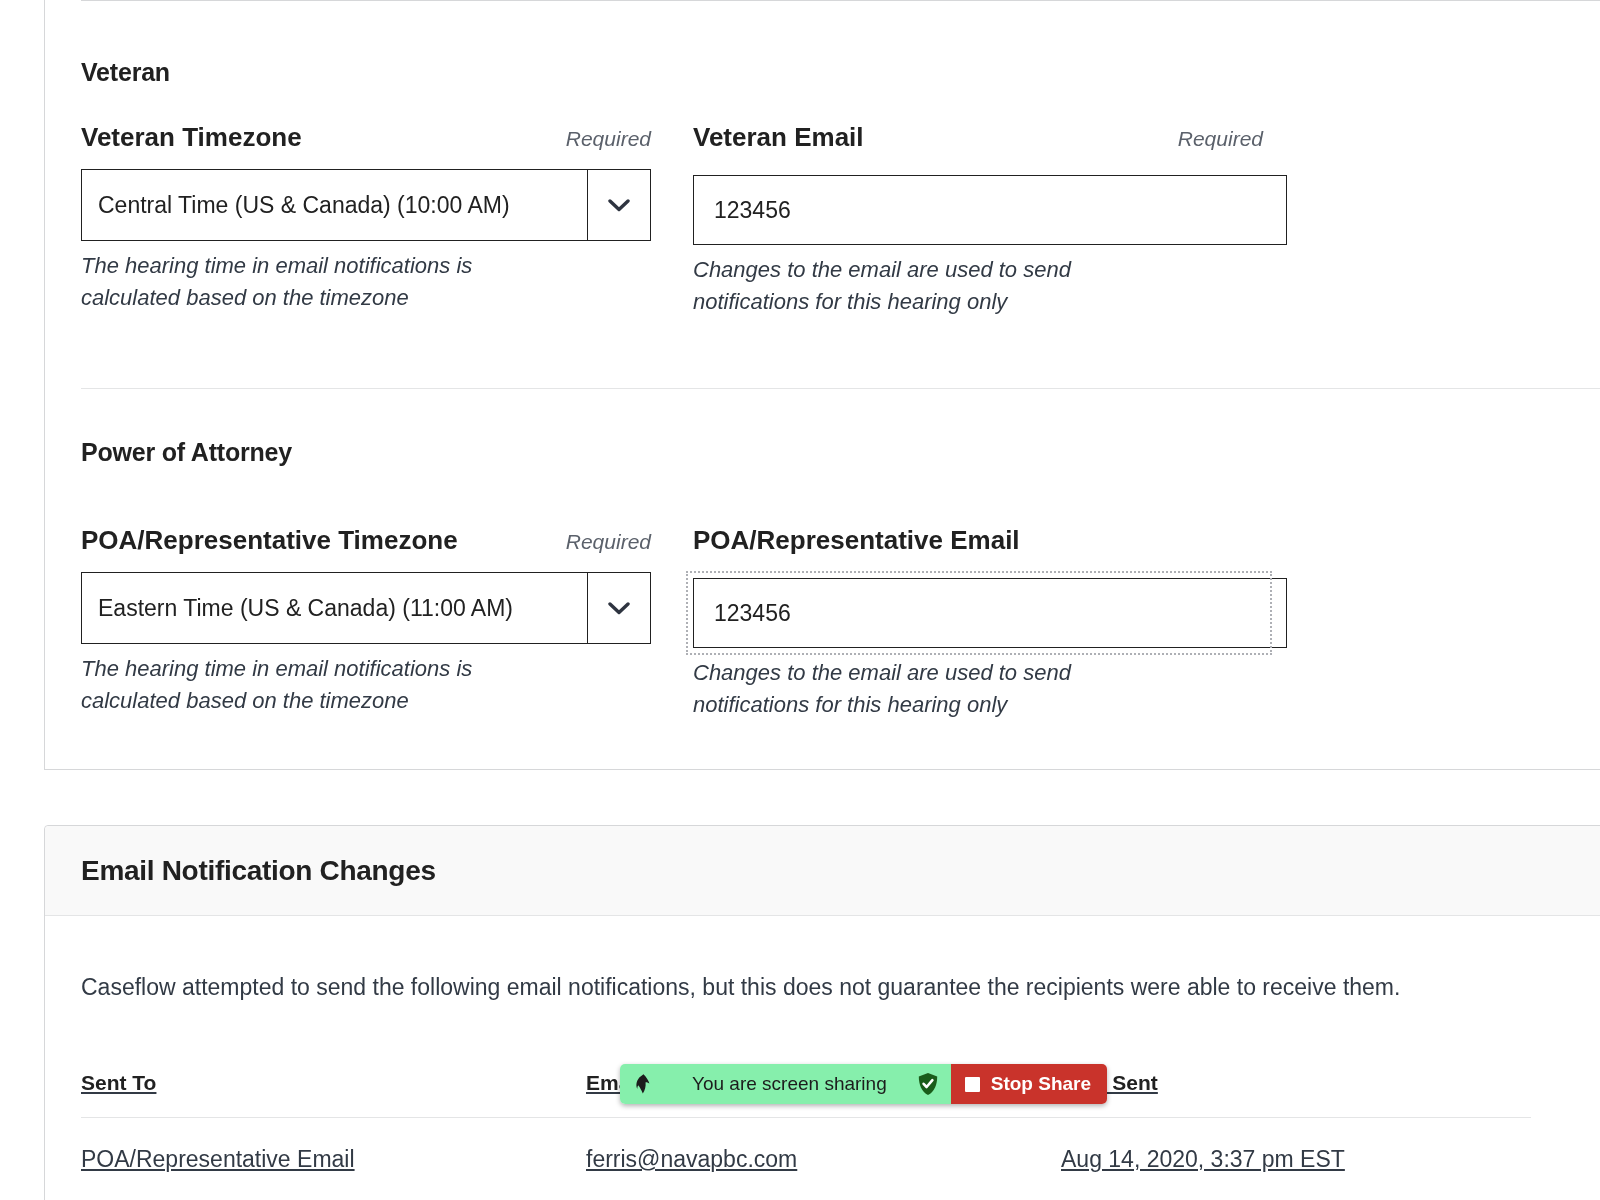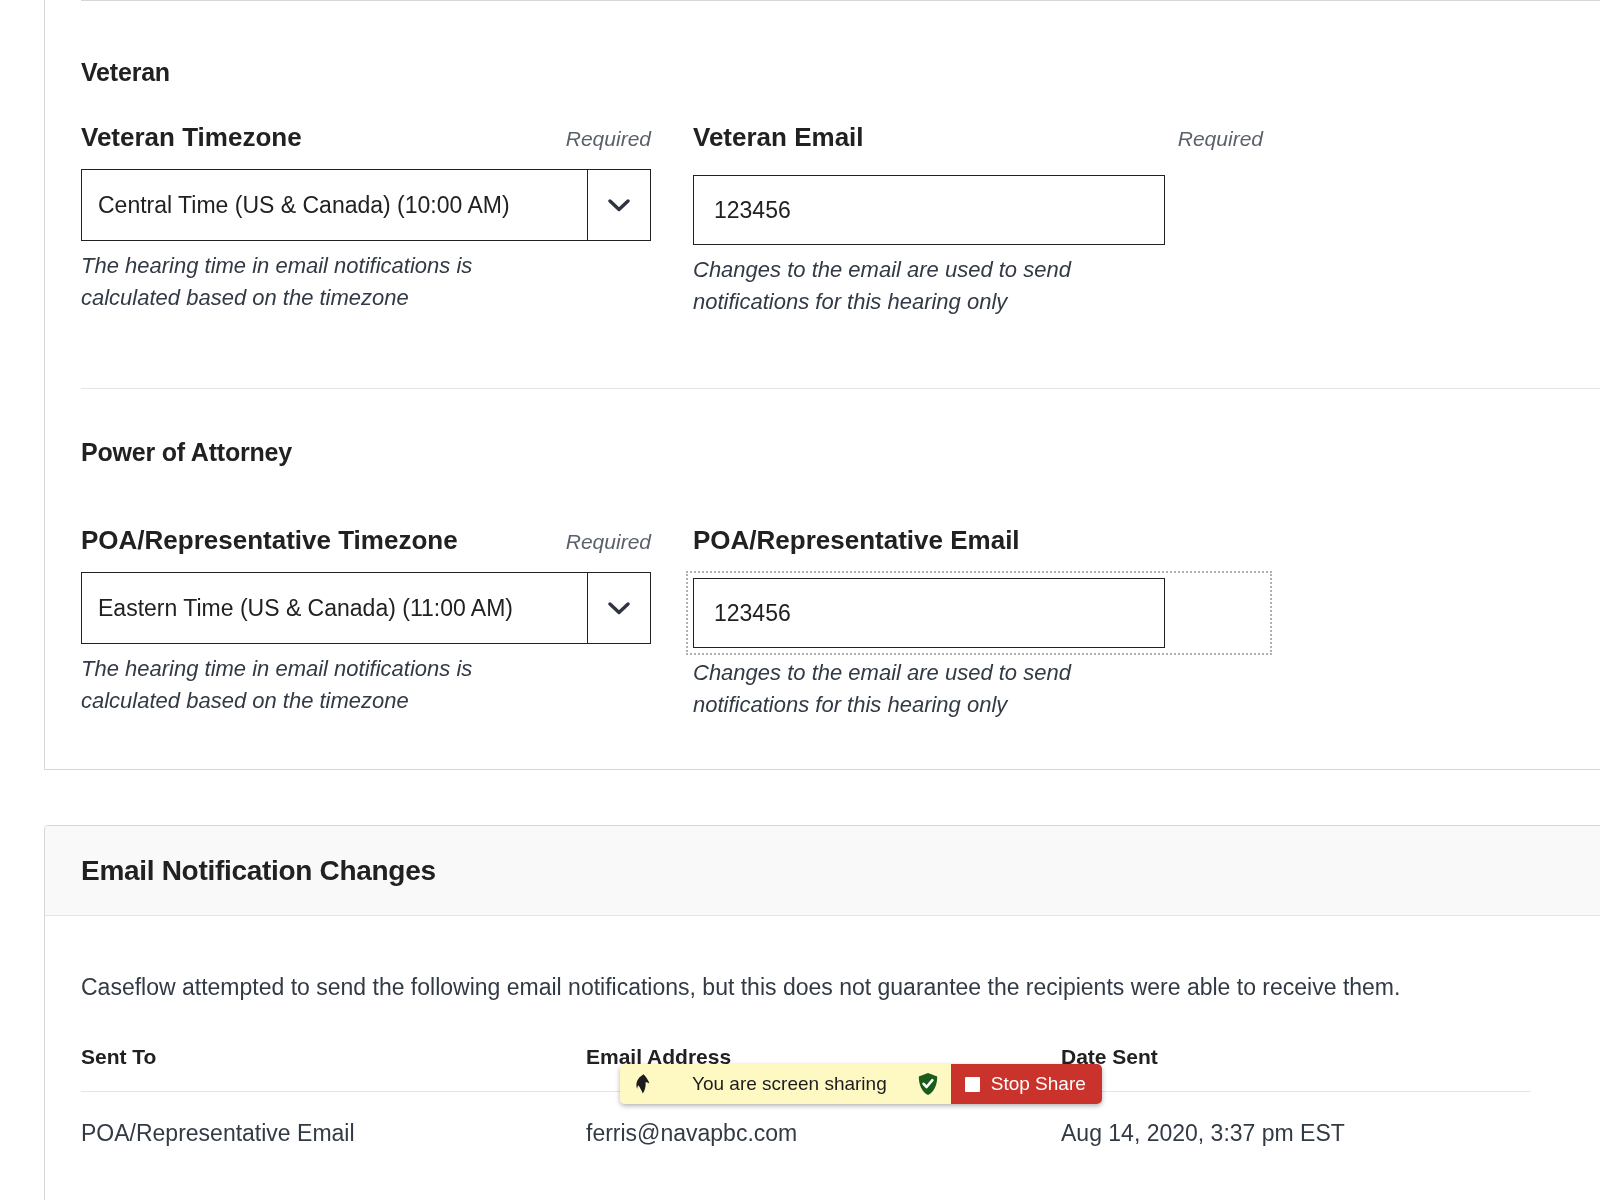--- a/index.html
+++ b/index.html
@@ -110,21 +110,21 @@
   .input-focus {
     display: inline-block;
     padding: 6px;
     width: 584px;
   }
   .input-focus.focused {
     outline: 2px dotted #aeb0b5;
     outline-offset: -1px;
   }
   .text-input {
-    width: 472px;
+    width: 594px;
     height: 70px;
     border: 1px solid #212121;
     background: #ffffff;
     font-family: "Liberation Sans", sans-serif;
     font-size: 23px;
     color: #212121;
     padding: 0 0 0 20px;
   }
 
   .field-hint {
@@ -174,22 +174,23 @@
   .history-intro {
     font-size: 23px;
     color: #323a45;
     white-space: nowrap;
     margin: 0;
   }
 
   .history-table {
     width: 1450px;
     border-collapse: collapse;
-    margin-top: 44px;
+    margin-top: 70px;
     table-layout: fixed;
+    text-decoration: underline;
   }
   .history-table th {
     text-align: left;
     font-size: 21px;
     font-weight: bold;
     color: #212121;
     padding: 0 0 22px 0;
     border-bottom: 1px solid #e4e5e6;
   }
   .history-table td {
@@ -210,21 +211,21 @@
     top: 1064px;
     height: 40px;
     display: flex;
     align-items: stretch;
     border-radius: 5px;
     overflow: hidden;
     box-shadow: 0 2px 5px rgba(0,0,0,0.30);
     z-index: 50;
   }
   .share-green {
-    background: #fef9c3;
+    background: #86efac;
     display: flex;
     align-items: center;
     padding: 0 12px 0 14px;
     gap: 0;
   }
   .share-cursor-icon { width: 20px; height: 22px; display: block; }
   .share-text {
     color: #1c1c1c;
     font-size: 19px;
     padding: 0 30px 0 38px;
@@ -240,21 +241,21 @@
   }
   .stop-square {
     width: 15px;
     height: 15px;
     background: #ffffff;
     border-radius: 1px;
   }
   .share-stop-label {
     color: #ffffff;
     font-size: 19px;
-    font-weight: normal;
+    font-weight: bold;
     white-space: nowrap;
   }
 </style>
 </head>
 <body>
 
 <div id="root">
 
   <div class="card-details">
     <div class="top-rule"></div>

